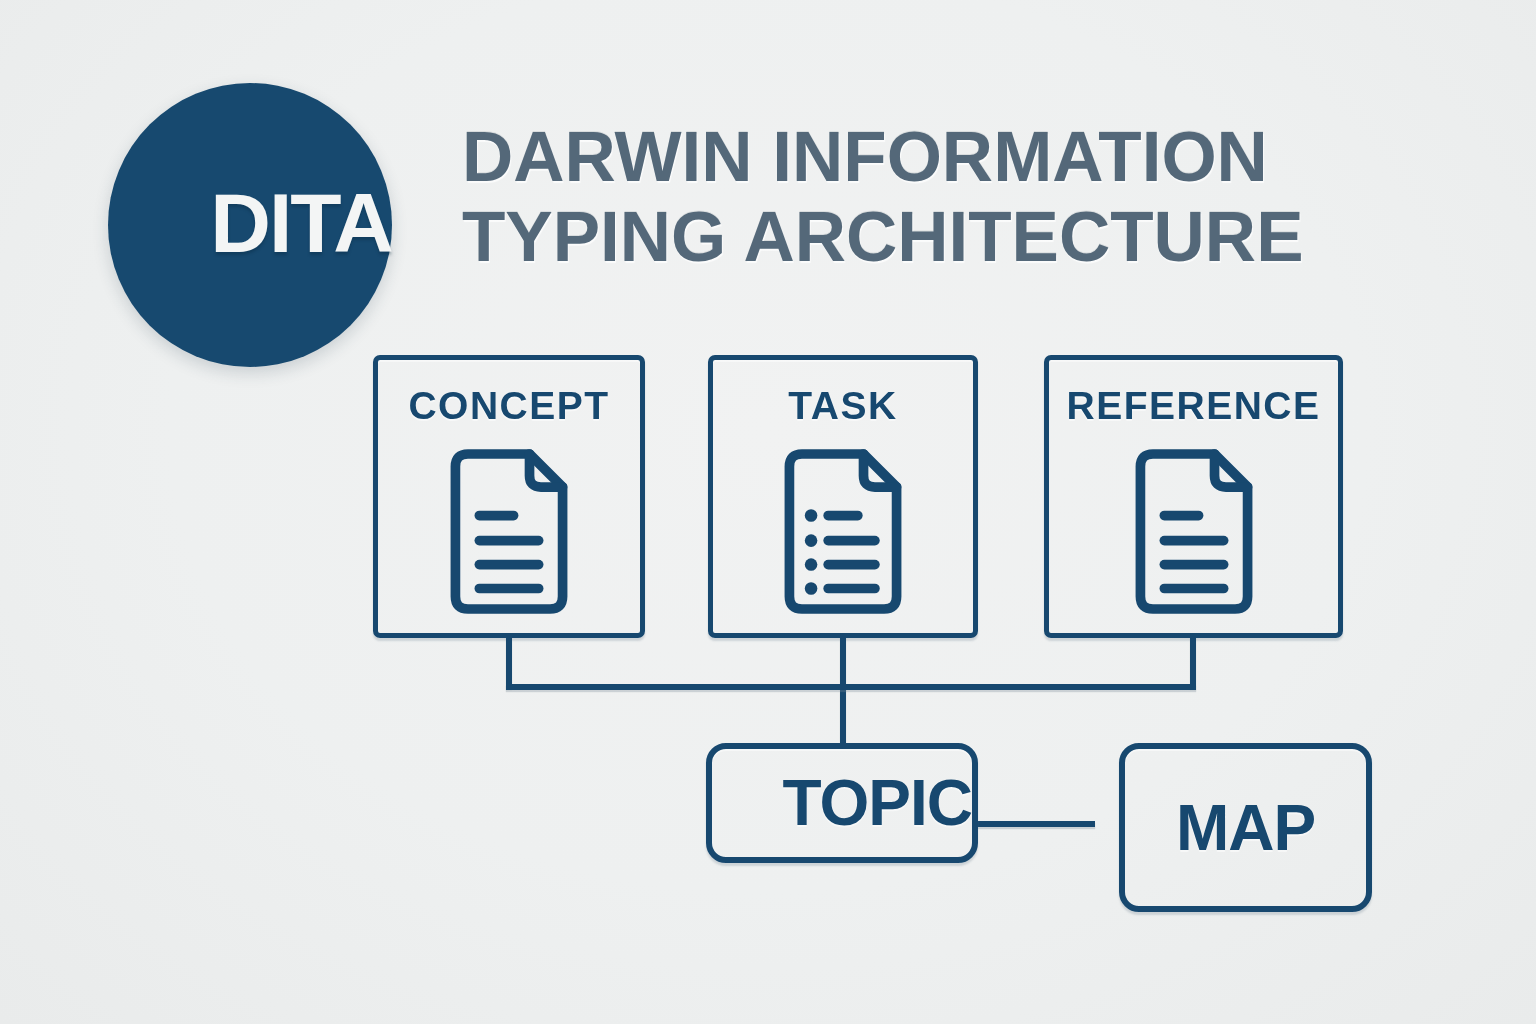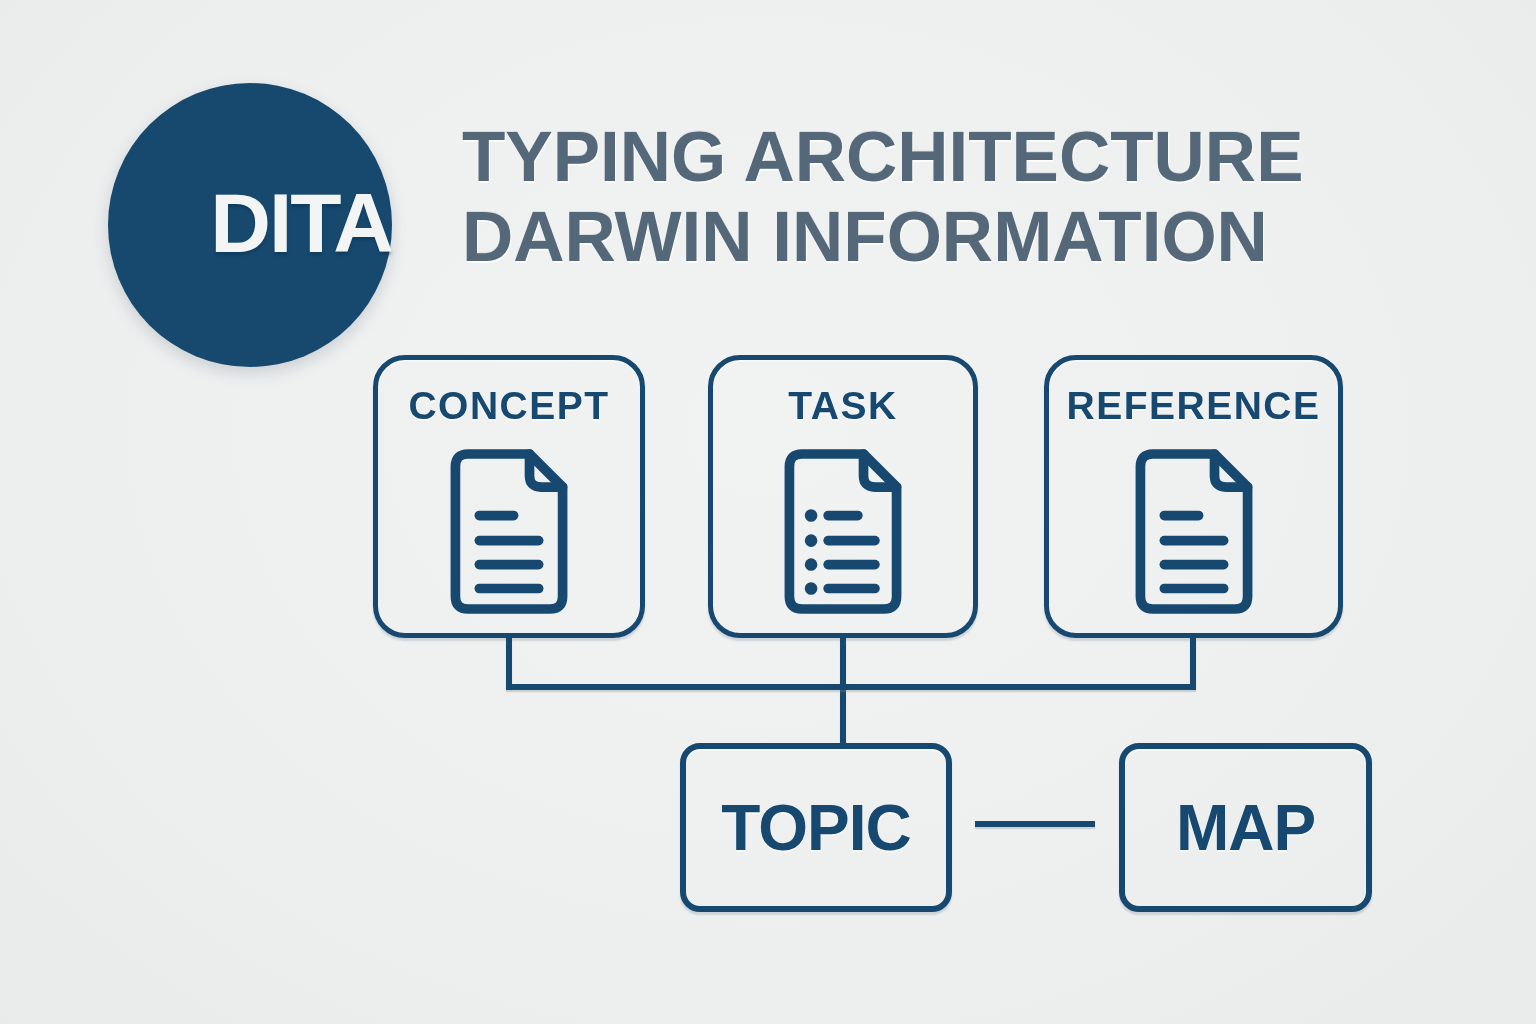--- a/index.html
+++ b/index.html
@@ -27,40 +27,40 @@
   }
   
   .title{
     position:absolute;left:462px;top:117px;
     color:#546879;font-weight:bold;font-size:71px;line-height:80px;
     letter-spacing:0px;white-space:nowrap;
     text-shadow:1px 2px 1px rgba(255,255,255,0.75), 0 -1px 0 rgba(30,45,60,0.10);
   }
   
   .node{
-    position:absolute;border:5px solid #17486F;border-radius:32px;
+    position:absolute;border:5px solid #17486F;border-radius:7px;
     box-sizing:border-box;background:transparent;
     box-shadow:0 3px 2px rgba(120,135,150,0.28), inset 0 2px 1px rgba(255,255,255,0.5);
   }
   .node-label{
     text-align:center;color:#17486F;font-weight:bold;
     font-size:39px;letter-spacing:1.5px;margin-top:24px;
     text-shadow:0 2px 1px rgba(255,255,255,0.55);
   }
   .node-icon{
     position:absolute;left:50%;top:86px;transform:translateX(-50%);
   }
   #node-concept{left:373px;top:355px;width:272px;height:283px;}
   #node-task{left:708px;top:355px;width:270px;height:283px;}
   #node-reference{left:1044px;top:355px;width:299px;height:283px;}
   .node-bottom{
     border-width:6px;border-radius:20px;
     display:flex;align-items:center;justify-content:center;
   }
-  #node-topic{left:680px;top:743px;width:272px;height:169px;}
+  #node-topic{left:706px;top:743px;width:272px;height:120px;justify-content:flex-end;}
   #node-map{left:1119px;top:743px;width:253px;height:169px;}
   .node-bottom .big-label{
     color:#17486F;font-weight:bold;font-size:64px;letter-spacing:-1px;
     text-shadow:0 2px 1px rgba(255,255,255,0.55);
     margin:0;
   }
   
   .edge{
     position:absolute;background:#17486F;
     box-shadow:0 2px 1px rgba(120,135,150,0.3);
@@ -79,22 +79,22 @@
 </head>
 <body>
 
 <div id="canvas">
 
   <div class="logo-circle">
     <span class="logo-text">DITA</span>
   </div>
 
   <div class="title">
+    <div>DARWIN INFORMATION</div>
     <div>TYPING ARCHITECTURE</div>
-    <div>DARWIN INFORMATION</div>
   </div>
 
   <div class="node" id="node-concept">
     <div class="node-label">CONCEPT</div>
     <svg class="node-icon" width="137" height="171" viewBox="0 0 120 150">
       <path class="stroke" d="M78,7 L24,7 Q13,7 13,18 L13,132 Q13,143 24,143 L96,143 Q107,143 107,132 L107,36 Z"></path>
       <path class="stroke" d="M78,7 L78,26 Q78,36 88,36 L107,36"></path>
       <path class="stroke" d="M34,61 L64,61"></path>
       <path class="stroke" d="M34,83 L86,83"></path>
       <path class="stroke" d="M34,104 L86,104"></path>

